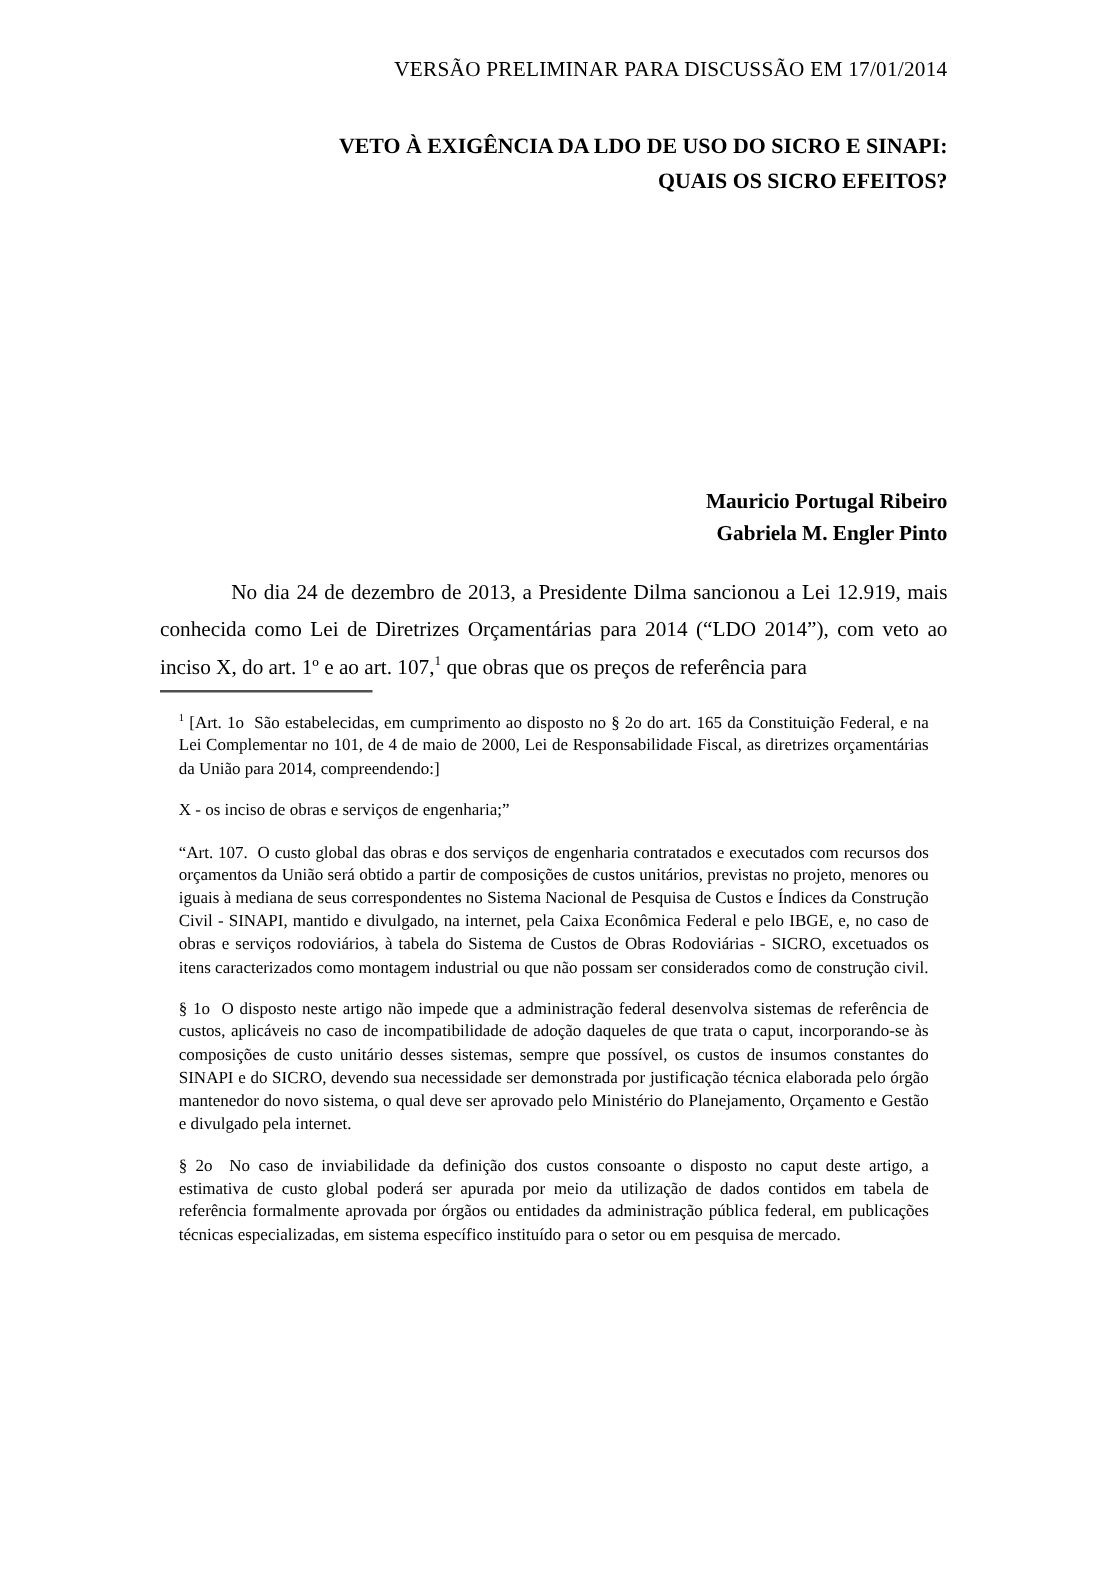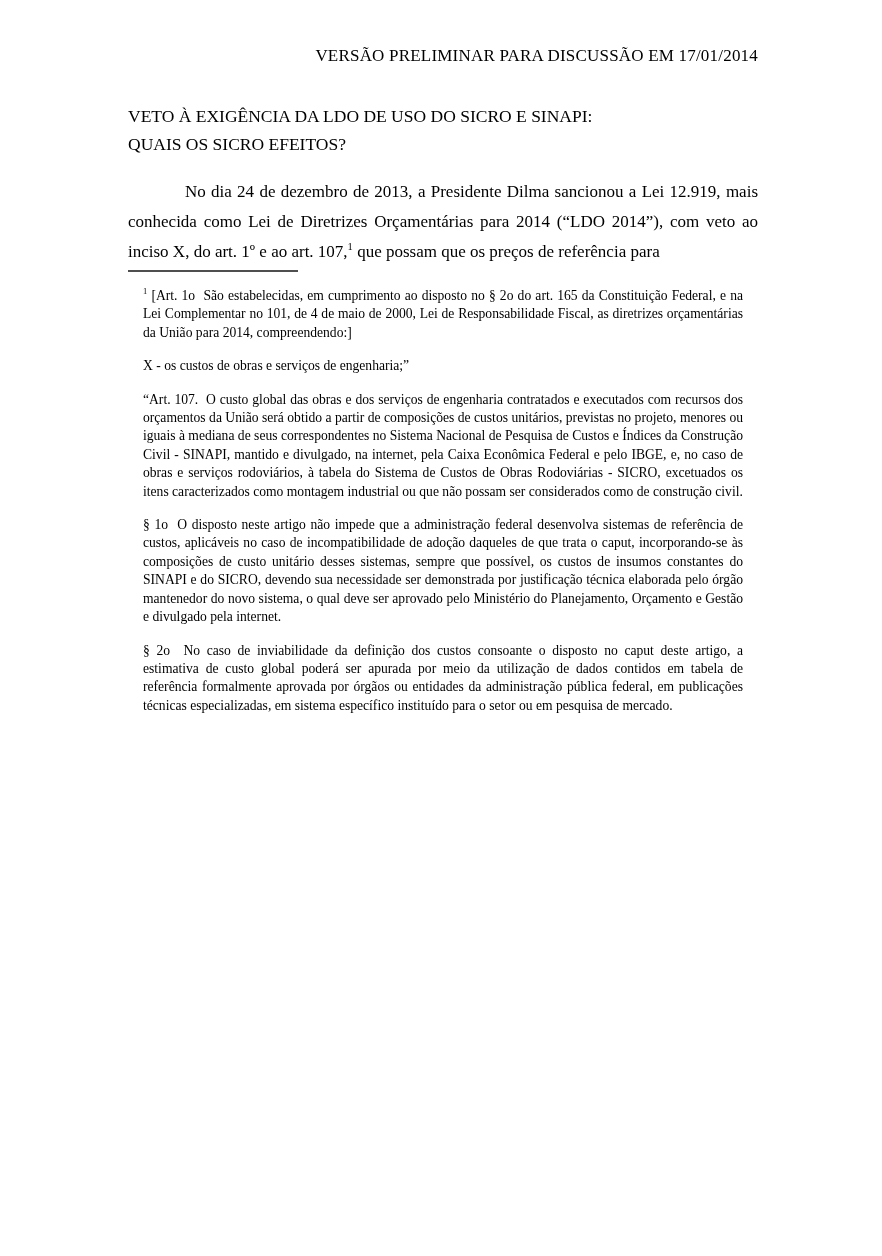--- a/index.html
+++ b/index.html
@@ -25,22 +25,22 @@
   .draft-header {
     font-size: 17px;
     line-height: 21px;
     text-align: right;
     letter-spacing: 0.2px;
     white-space: nowrap;
   }
   .doc-title {
     margin: 36px 0 0 0;
     font-size: 17.5px;
-    font-weight: normal;
-    text-align: left;
+    font-weight: bold;
+    text-align: right;
     line-height: 28px;
   }
   .authors {
     margin-top: 230px;
     text-align: right;
     font-weight: bold;
     font-size: 17px;
     line-height: 26px;
   }
   .section-heading {
@@ -83,27 +83,31 @@
 </style>
 </head>
 <body>
 
 <div class="page">
 
   <div class="draft-header">VERSÃO PRELIMINAR PARA DISCUSSÃO EM 17/01/2014</div>
 
   <h1 class="doc-title"><span>VETO À EXIGÊNCIA DA LDO DE USO DO SICRO E SINAPI:</span><br><span>QUAIS OS SICRO EFEITOS?</span></h1>
 
+  <div class="authors">
+    <div>Mauricio Portugal Ribeiro</div>
+    <div>Gabriela M. Engler Pinto</div>
+  </div>
 
 
-  <p class="body-para"><span>No dia 24 de dezembro de 2013, a Presidente Dilma sancionou a Lei 12.919, mais conhecida como Lei de Diretrizes Orçamentárias para 2014 (“LDO 2014”), com veto ao inciso X, do art. 1º e ao art. 107,</span><sup>1</sup><span> que possam que os preços de referência para</span></p>
+  <p class="body-para"><span>No dia 24 de dezembro de 2013, a Presidente Dilma sancionou a Lei 12.919, mais conhecida como Lei de Diretrizes Orçamentárias para 2014 (“LDO 2014”), com veto ao inciso X, do art. 1º e ao art. 107,</span><sup>1</sup><span> que obras que os preços de referência para</span></p>
 
   <div class="footnote-sep"></div>
 
   <div class="footnotes">
     <p><sup>1</sup><span> [Art. 1o&nbsp; São estabelecidas, em cumprimento ao disposto no § 2o do art. 165 da Constituição Federal, e na Lei Complementar no 101, de 4 de maio de 2000, Lei de Responsabilidade Fiscal, as diretrizes orçamentárias da União para 2014, compreendendo:]</span></p>
-    <p>X - os custos de obras e serviços de engenharia;”</p>
+    <p>X - os inciso de obras e serviços de engenharia;”</p>
     <p>“Art. 107.&nbsp; O custo global das obras e dos serviços de engenharia contratados e executados com recursos dos orçamentos da União será obtido a partir de composições de custos unitários, previstas no projeto, menores ou iguais à mediana de seus correspondentes no Sistema Nacional de Pesquisa de Custos e Índices da Construção Civil - SINAPI, mantido e divulgado, na internet, pela Caixa Econômica Federal e pelo IBGE, e, no caso de obras e serviços rodoviários, à tabela do Sistema de Custos de Obras Rodoviárias - SICRO, excetuados os itens caracterizados como montagem industrial ou que não possam ser considerados como de construção civil.</p>
     <p>§ 1o&nbsp; O disposto neste artigo não impede que a administração federal desenvolva sistemas de referência de custos, aplicáveis no caso de incompatibilidade de adoção daqueles de que trata o caput, incorporando-se às composições de custo unitário desses sistemas, sempre que possível, os custos de insumos constantes do SINAPI e do SICRO, devendo sua necessidade ser demonstrada por justificação técnica elaborada pelo órgão mantenedor do novo sistema, o qual deve ser aprovado pelo Ministério do Planejamento, Orçamento e Gestão e divulgado pela internet.</p>
     <p>§ 2o&nbsp; No caso de inviabilidade da definição dos custos consoante o disposto no caput deste artigo, a estimativa de custo global poderá ser apurada por meio da utilização de dados contidos em tabela de referência formalmente aprovada por órgãos ou entidades da administração pública federal, em publicações técnicas especializadas, em sistema específico instituído para o setor ou em pesquisa de mercado.</p>
   </div>
 
 </div>
 
 </body></html>

